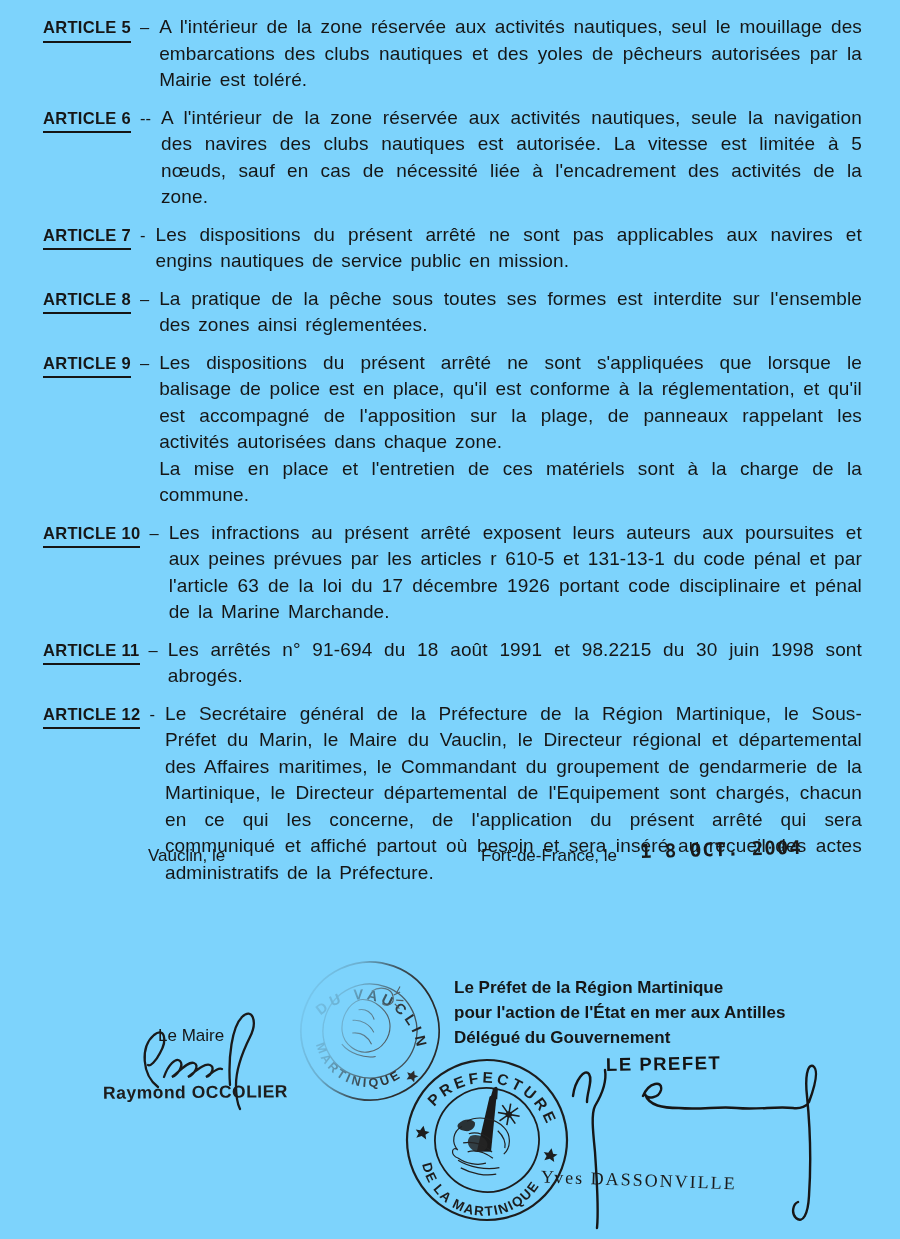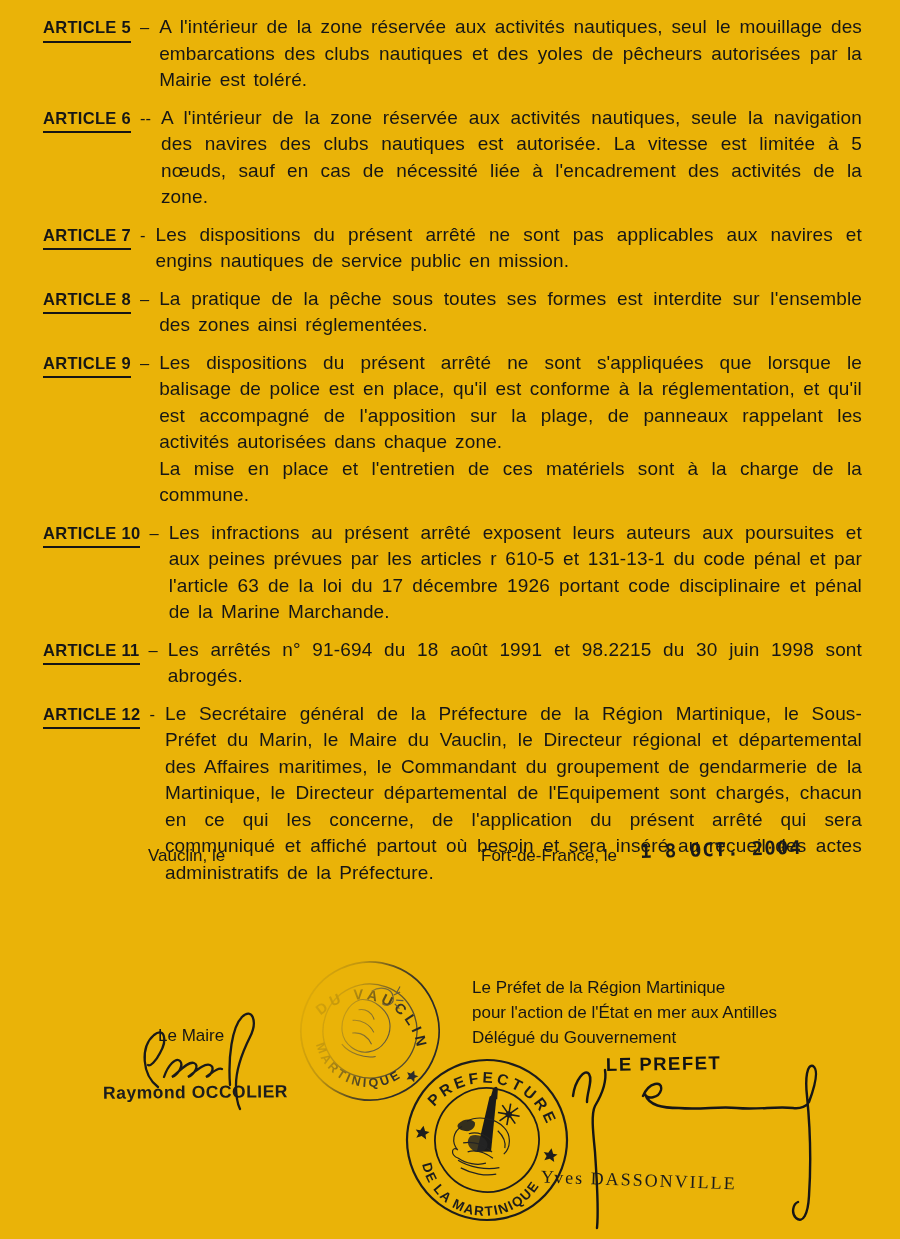--- a/index.html
+++ b/index.html
@@ -1,20 +1,20 @@
 <!DOCTYPE html>
 <html><head>
 <meta charset="utf-8">
 <style>
   html,body{margin:0;padding:0;background:#e8e8e8;}
   .page{
     position:relative;
     width:900px;height:1239px;
     margin:0 auto;
-    background:#eab308;
+    background:#7dd3fc;
     font-family:"Liberation Sans", sans-serif;
     color:#161616;
     overflow:hidden;
   }
   
   .articles{padding:14px 38px 0 43px;}
   .article{display:flex;align-items:flex-start;margin-bottom:11px;}
   .art-label{
     font-weight:700;font-size:16.5px;line-height:26.5px;
     white-space:nowrap;border-bottom:2px solid #151515;
@@ -169,21 +169,21 @@
       <g fill="none" stroke="#4a4a4a" stroke-width="1.1">
         <path d="M 66,40 C 72,32 84,30 88,38 C 92,44 86,50 80,48"></path>
         <path d="M 88,36 l 5,-5 M 92,40 l 7,-2 M 92,44 l 6,3 M 90,33 l 1,-7"></path>
         <path d="M 58,52 C 48,60 46,76 52,88 C 58,100 74,104 84,98 C 96,92 100,76 94,64 C 88,52 70,46 58,52 Z"></path>
         <path d="M 60,62 C 66,58 74,60 78,66 M 58,74 C 66,70 76,72 82,78 M 62,86 C 70,82 78,84 84,90"></path>
         <path d="M 56,100 C 66,106 82,106 92,100"></path>
       </g>
     </g>
   </svg>
 
-  <div class="abs prefet-block txt-layer" style="left:472px;top:975px;">
+  <div class="abs prefet-block txt-layer" style="left:454px;top:975px;font-weight:bold;">
     <div>Le Préfet de la Région Martinique</div>
     <div>pour l'action de l'État en mer aux Antilles</div>
     <div>Délégué du Gouvernement</div>
   </div>
 
   <div class="abs le-prefet-stamp txt-layer" style="left:606px;top:1053px;">LE PREFET</div>
 
   <svg class="abs stamp" style="left:400px;top:1053px;" width="174" height="174" viewBox="0 0 174 174">
     <defs>
       <path id="ptp" d="M 21,96 A 66,66 0 0 1 153,96"></path>

